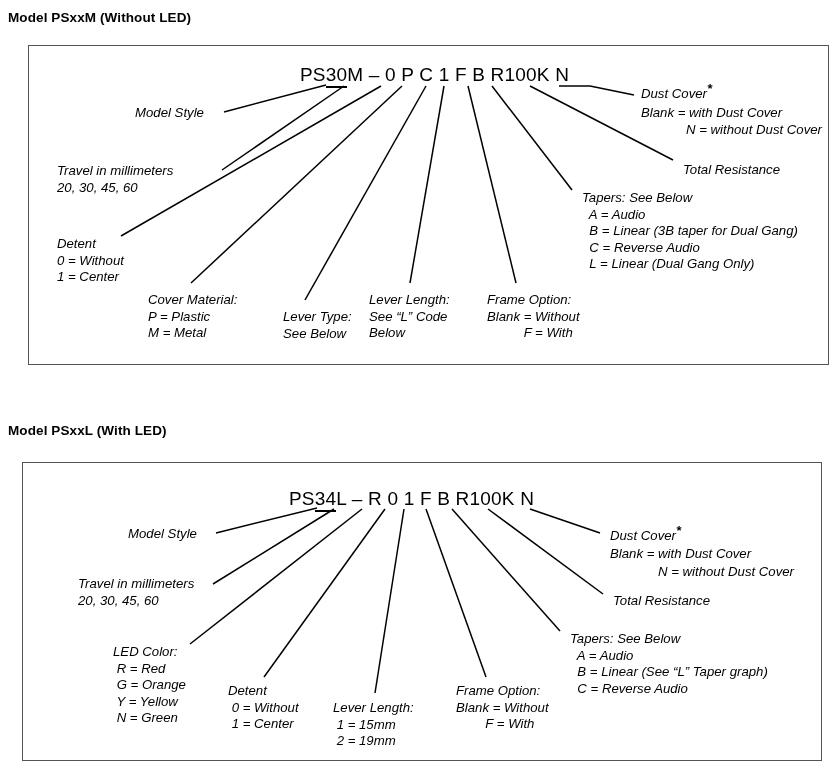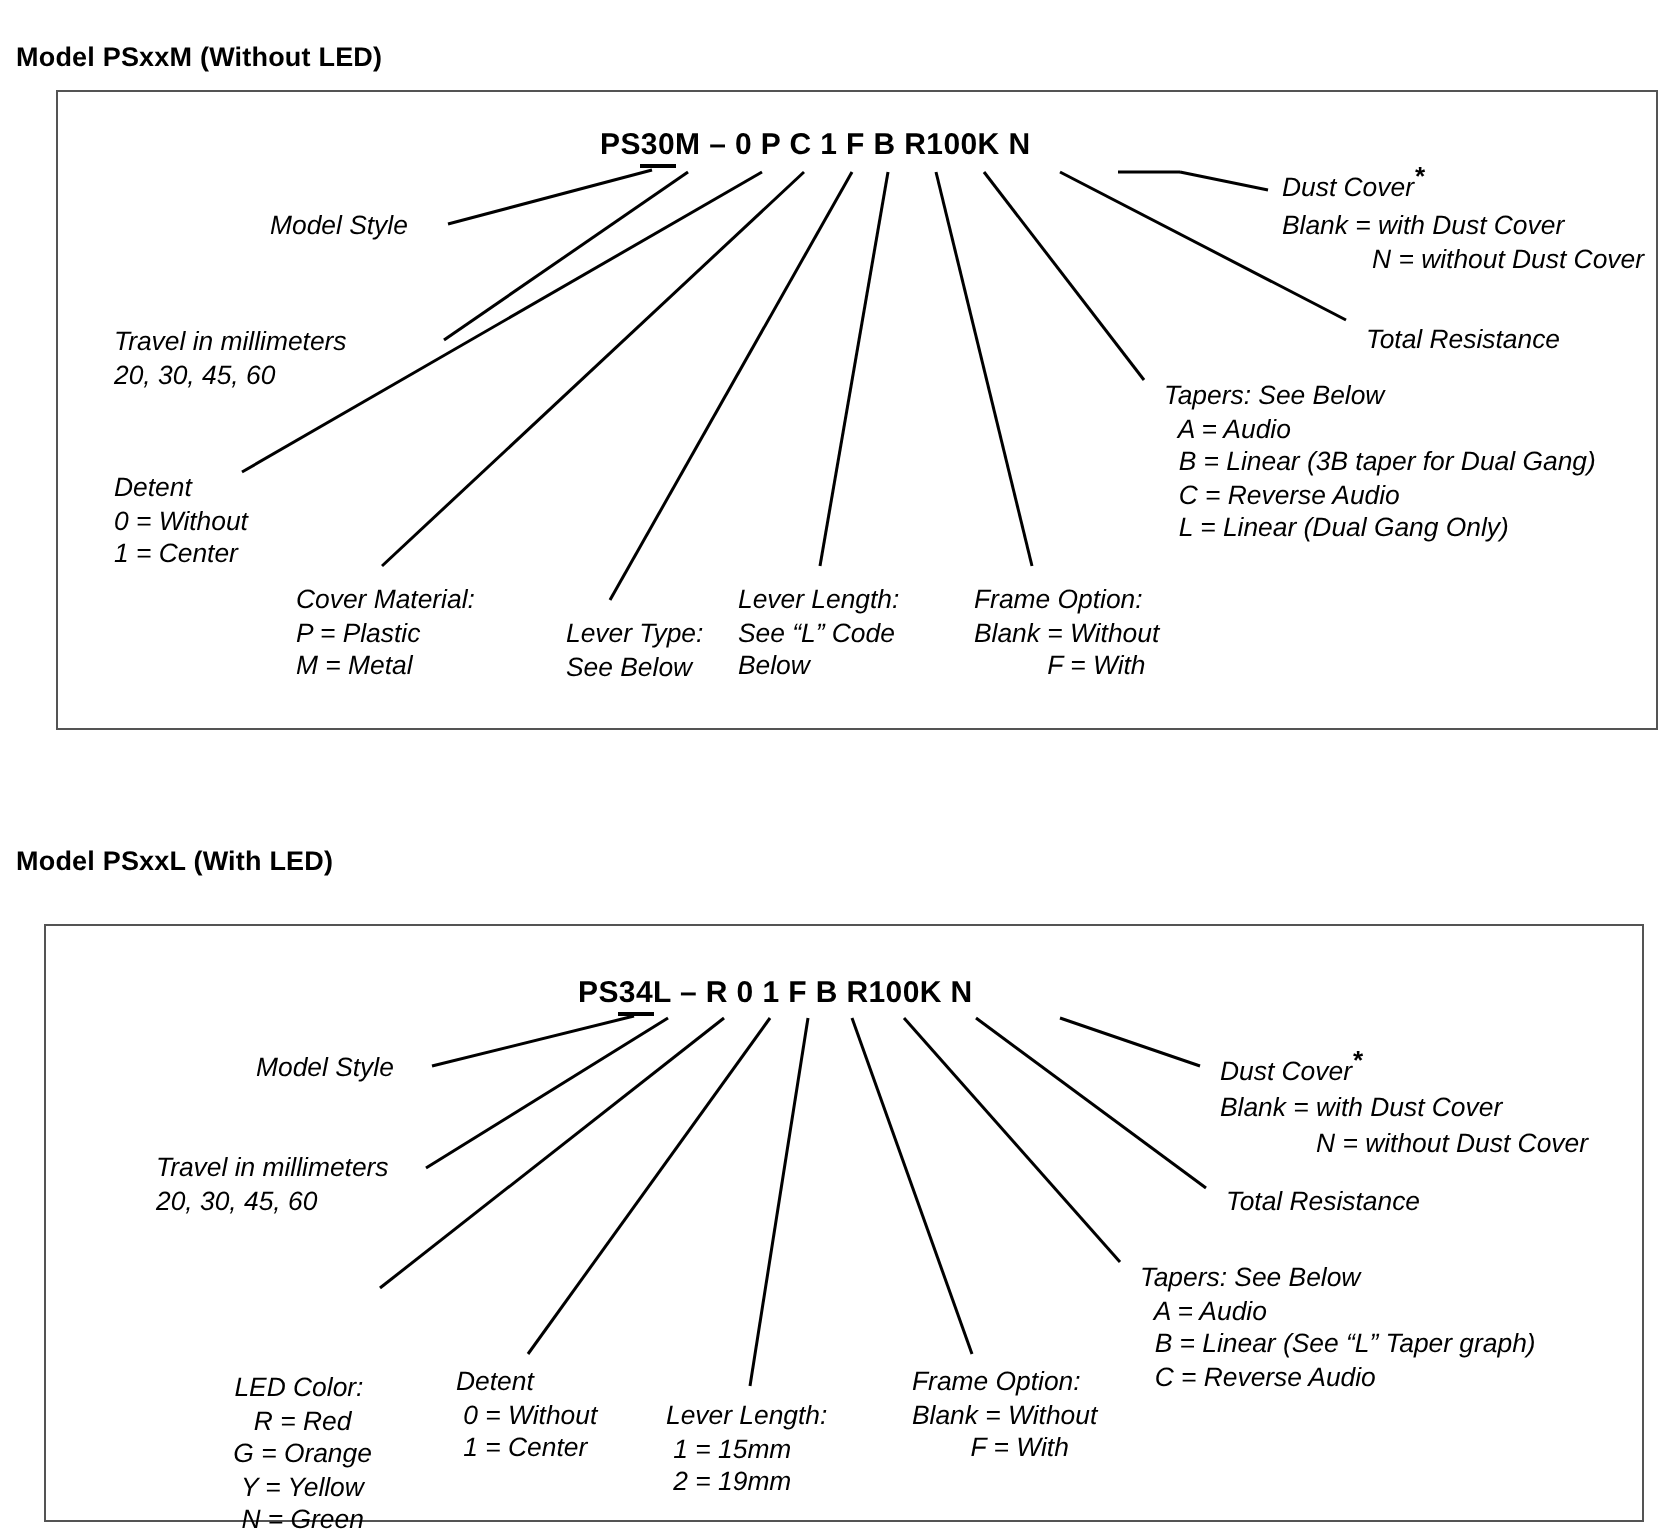--- a/index.html
+++ b/index.html
@@ -15,21 +15,21 @@
     color: #000000;
     overflow: hidden;
   }
   .heading {
     position: absolute;
     font-size: 13.5px;
     font-weight: bold;
     letter-spacing: 0.1px;
     white-space: nowrap;
   }
-  #heading-1 { left: 8px;  top: 21px; }
+  #heading-1 { left: 8px;  top: 10px; }
   #heading-2 { left: 8px;  top: 423px; }
 
   .diagram-box {
     position: absolute;
     border: 1.6px solid #545454;
     background: #ffffff;
     box-sizing: border-box;
   }
   #diagram-box-1 { left: 28px; top: 45px;  width: 801px; height: 320px; }
   #diagram-box-2 { left: 22px; top: 462px; width: 800px; height: 299px; }
@@ -38,22 +38,22 @@
     position: absolute;
     left: 0;
     top: 0;
     width: 838px;
     height: 770px;
     pointer-events: none;
   }
 
   .partnum {
     position: absolute;
-    font-size: 15px;
-    font-weight: bold;
+    font-size: 19px;
+    font-weight: normal;
     white-space: nowrap;
     letter-spacing: 0.2px;
   }
   #partnumber-1 { left: 300px; top: 64px; }
   #partnumber-2 { left: 289px; top: 488px; }
   .pn-underline {
     border-bottom: 2.2px solid #000;
     padding-bottom: 1px;
   }
 
@@ -81,21 +81,21 @@
   #d1-frame-option       { left: 487px; top: 292px; }
   #d1-dust-cover         { left: 641px; top: 86px; }
   #d1-dust-blank         { left: 641px; top: 105px; }
   #d1-dust-n             { left: 641px; top: 122px; width: 181px; text-align: right; }
   #d1-total-resistance   { left: 683px; top: 162px; }
   #d1-tapers             { left: 582px; top: 190px; }
 
   
   #d2-model-style        { left: 128px; top: 526px; }
   #d2-travel             { left: 78px;  top: 576px; }
-  #d2-led-color          { left: 113px; top: 686px; text-align: center; }
+  #d2-led-color          { left: 113px; top: 644px; }
   #d2-detent             { left: 228px; top: 683px; }
   #d2-lever-length       { left: 333px; top: 700px; }
   #d2-frame-option       { left: 456px; top: 683px; }
   #d2-dust-cover         { left: 610px; top: 528px; }
   #d2-dust-blank         { left: 610px; top: 546px; }
   #d2-dust-n             { left: 610px; top: 564px; width: 184px; text-align: right; }
   #d2-total-resistance   { left: 613px; top: 593px; }
   #d2-tapers             { left: 570px; top: 631px; }
 </style>
 </head>

